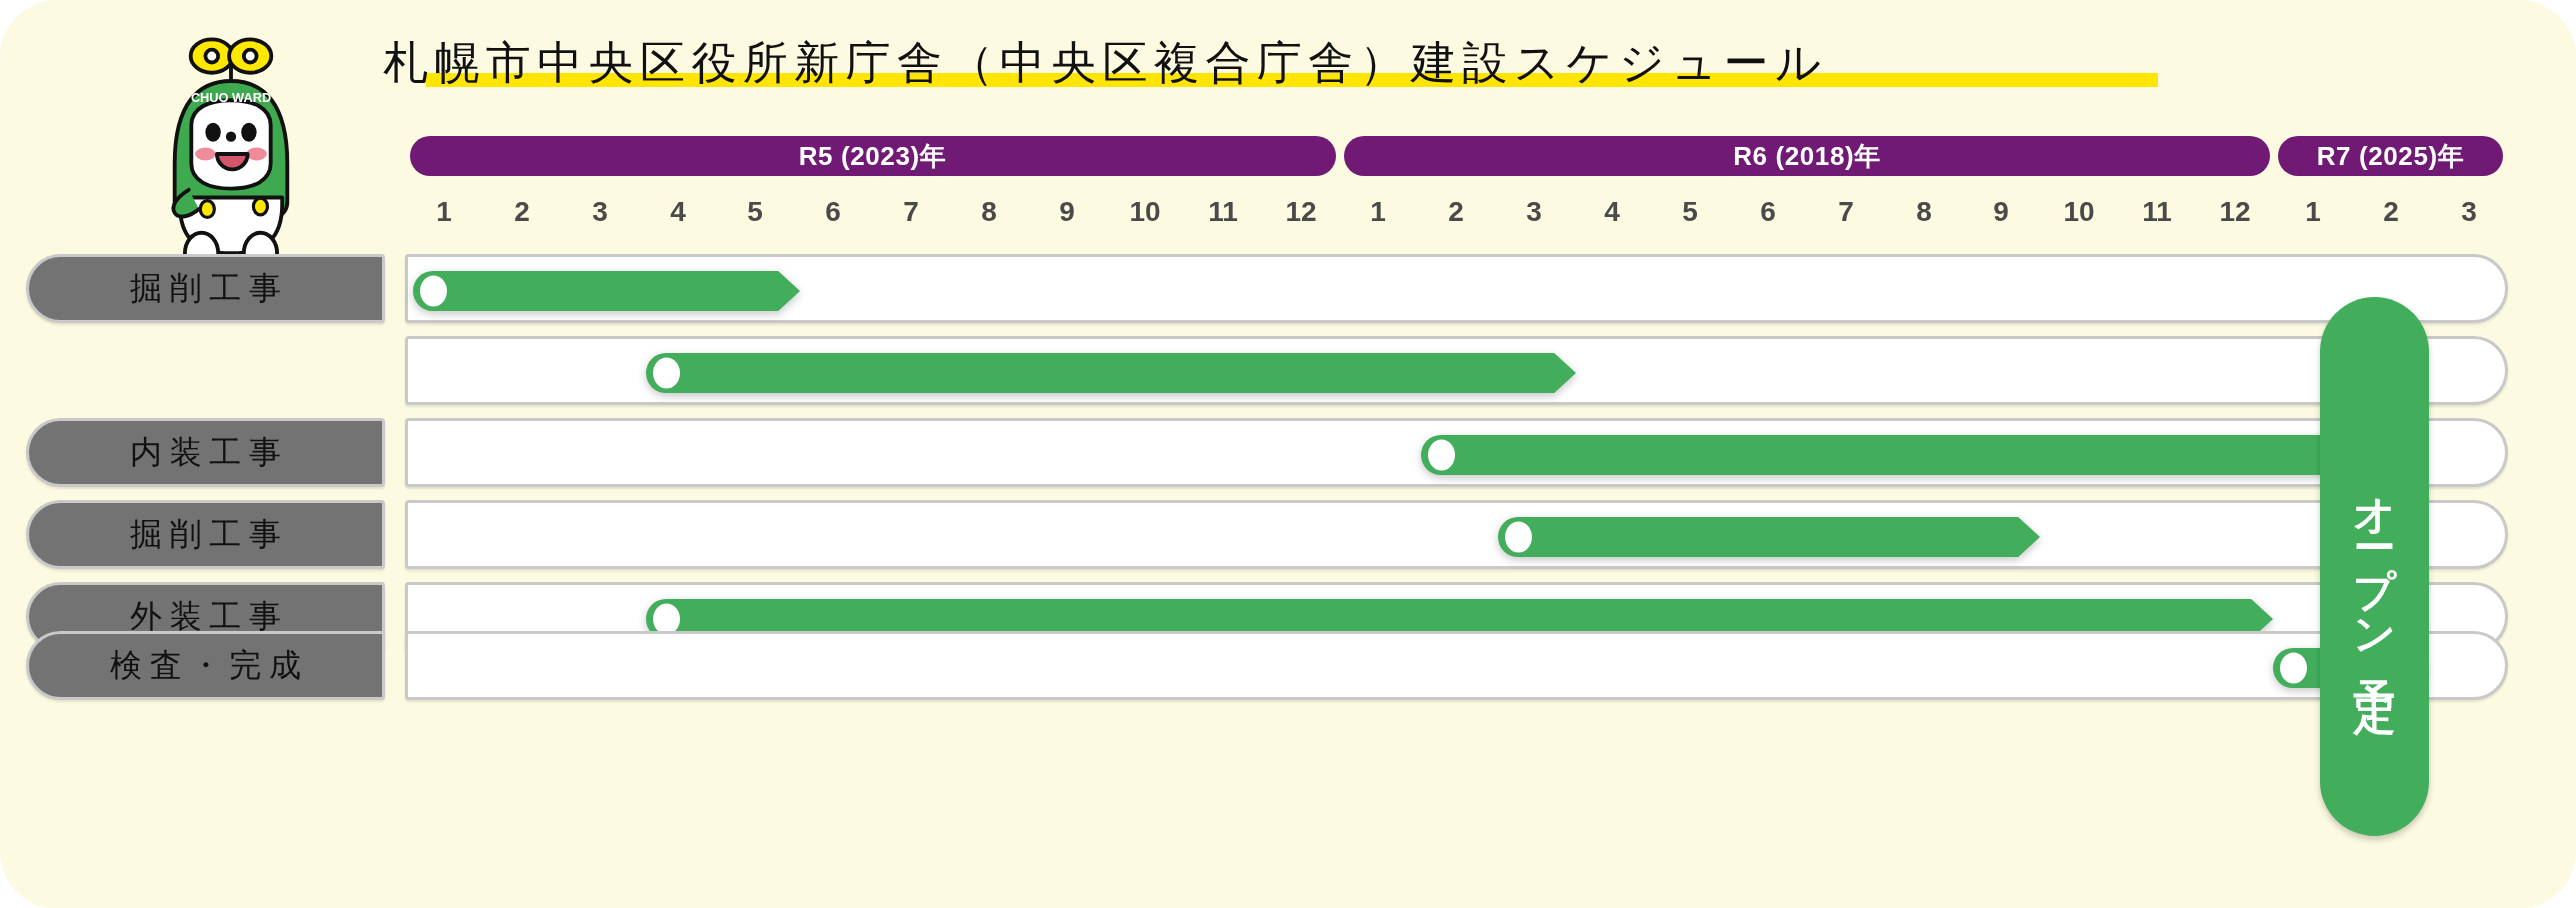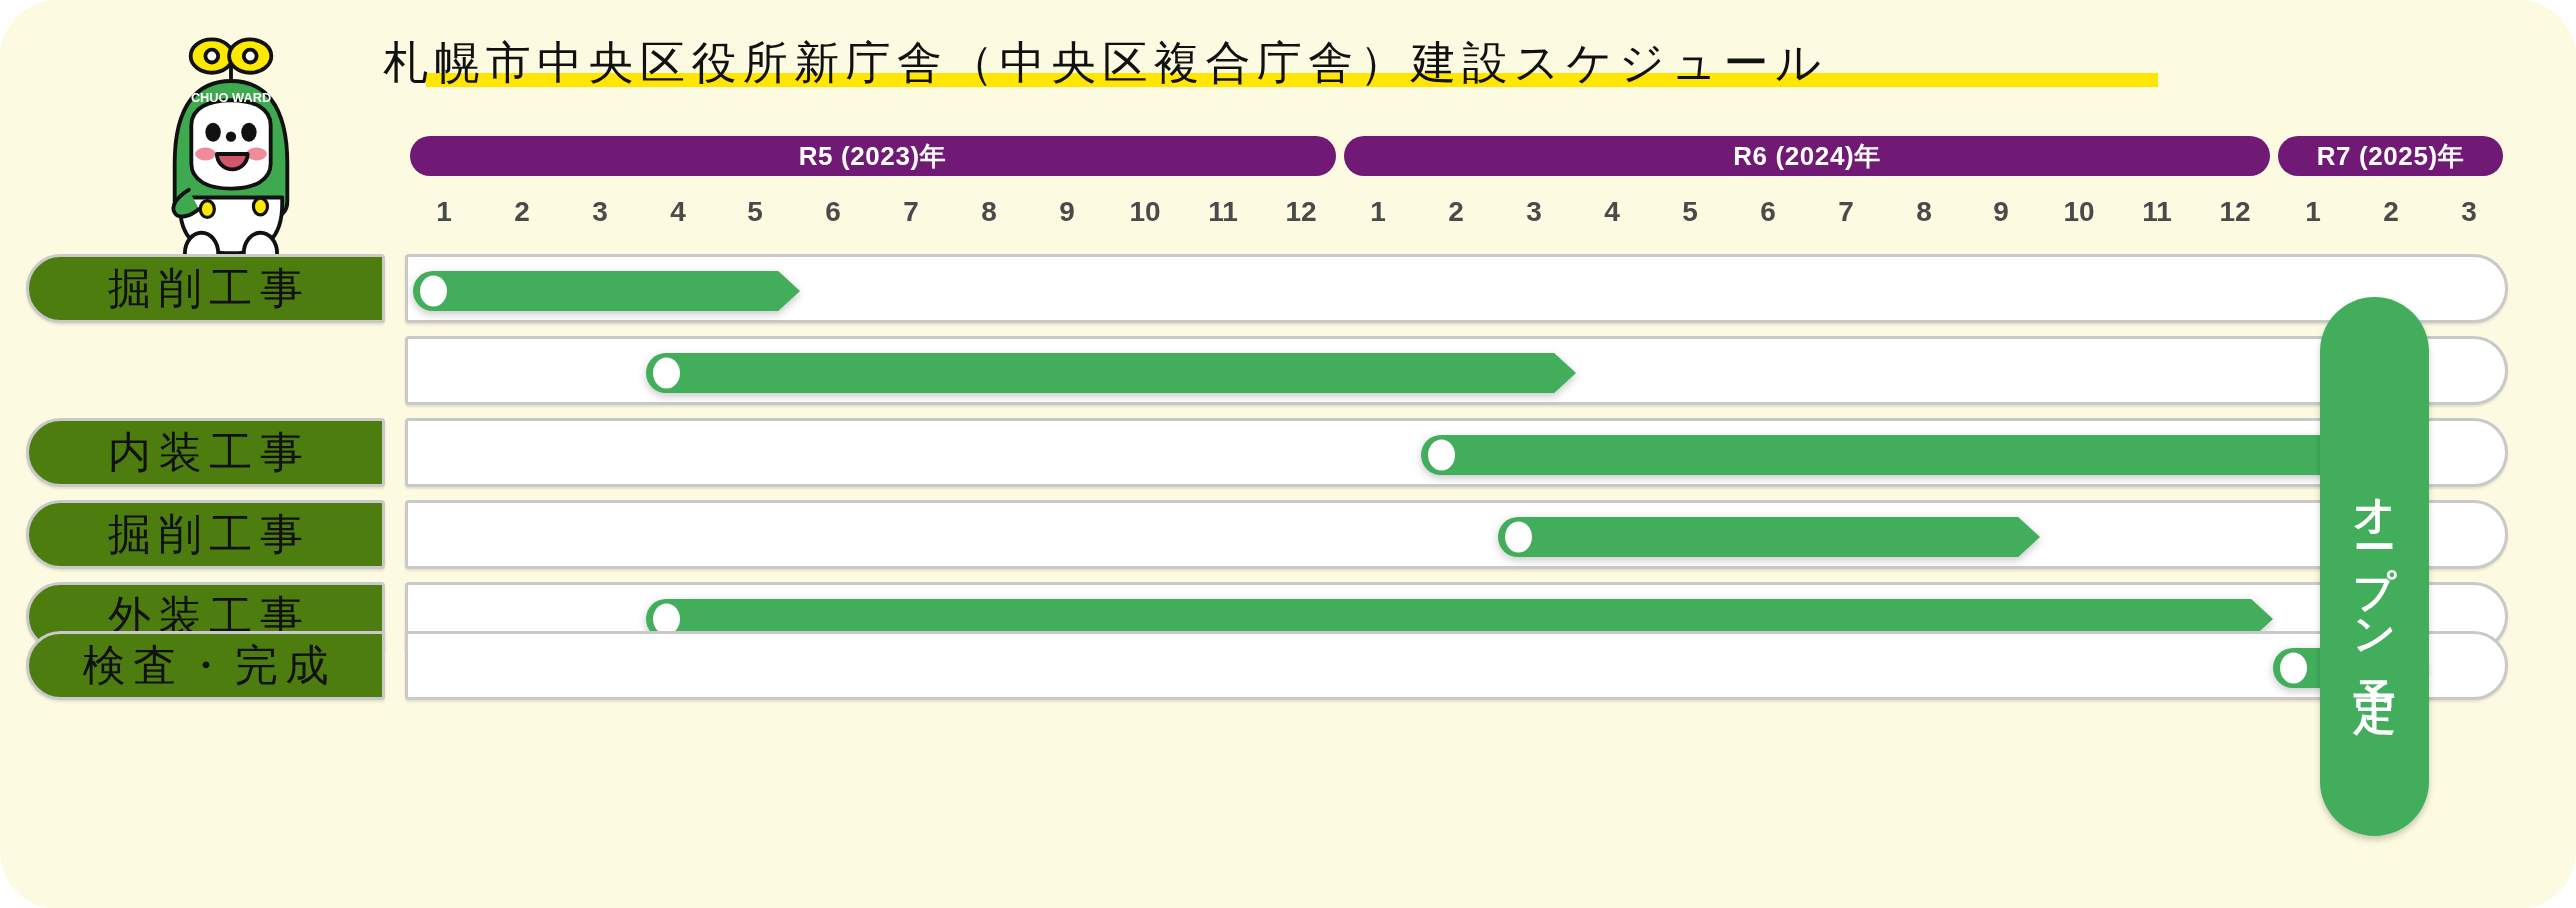--- a/index.html
+++ b/index.html
@@ -89,26 +89,26 @@
   
   .row{
     position:absolute;
     left:0;
     height:69px;
   }
   .row-label{
     position:absolute;
     left:26px;top:0;
     width:359px;height:69px;
-    background:#4d7c0f;
+    background:#737373;
     border:3.2px solid #C9C9C9;
     border-radius:36px 3.8px 3.8px 36px;
     box-sizing:border-box;
     display:flex;align-items:center;justify-content:center;
-    font-size:43px;
+    font-size:32px;
     letter-spacing:7.7px;
     text-indent:7.7px;
     color:#111111;
     box-shadow:0 1.9px 2.6px rgba(0,0,0,0.10);
   }
   .row-track{
     position:absolute;
     left:405px;top:0;
     width:2103px;height:69px;
     background:#FFFFFF;
@@ -195,21 +195,21 @@
     <div id="title-wrap">
       <div id="title-hl"></div>
       <div id="title-text">札幌市中央区役所新庁舎（中央区複合庁舎）建設スケジュール</div>
     </div>
 
     <div id="years">
         <div class="year-pill" style="left: 4.5px; width: 926px;">
           <span>R5 (2023)年</span>
         </div>
         <div class="year-pill" style="left: 939px; width: 926px;">
-          <span>R6 (2024)年</span>
+          <span>R6 (2018)年</span>
         </div>
         <div class="year-pill" style="left: 1873px; width: 225px;">
           <span>R7 (2025)年</span>
         </div>
       </div>
 
     <div id="months">
         <div class="month-tick" style="left: 0px; width: 78px;">1</div>
         <div class="month-tick" style="left: 78px; width: 78px;">2</div>
         <div class="month-tick" style="left: 156px; width: 78px;">3</div>

